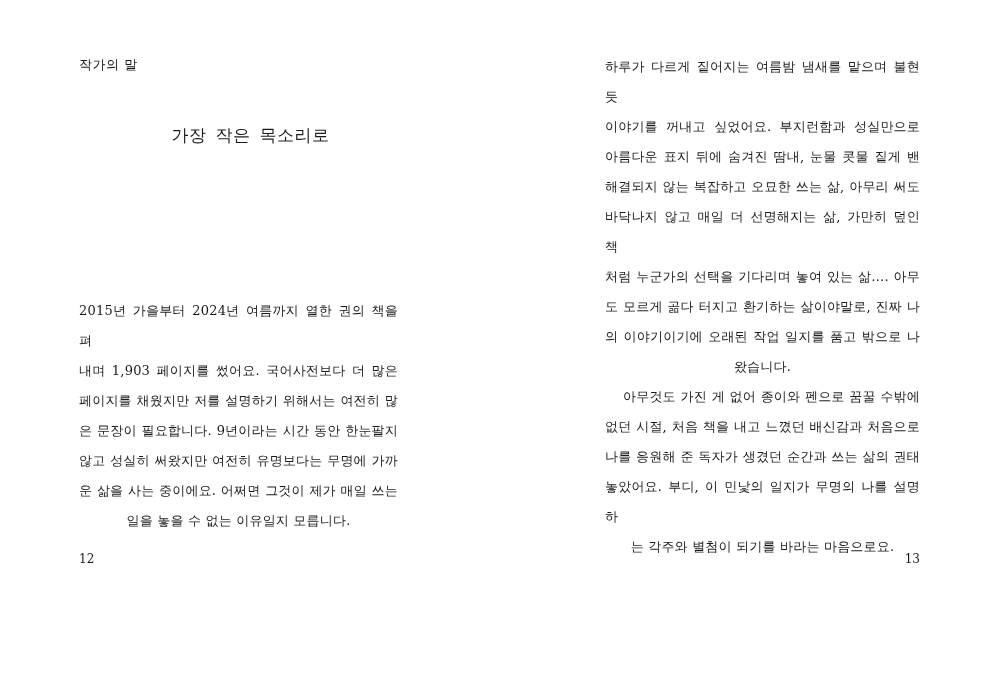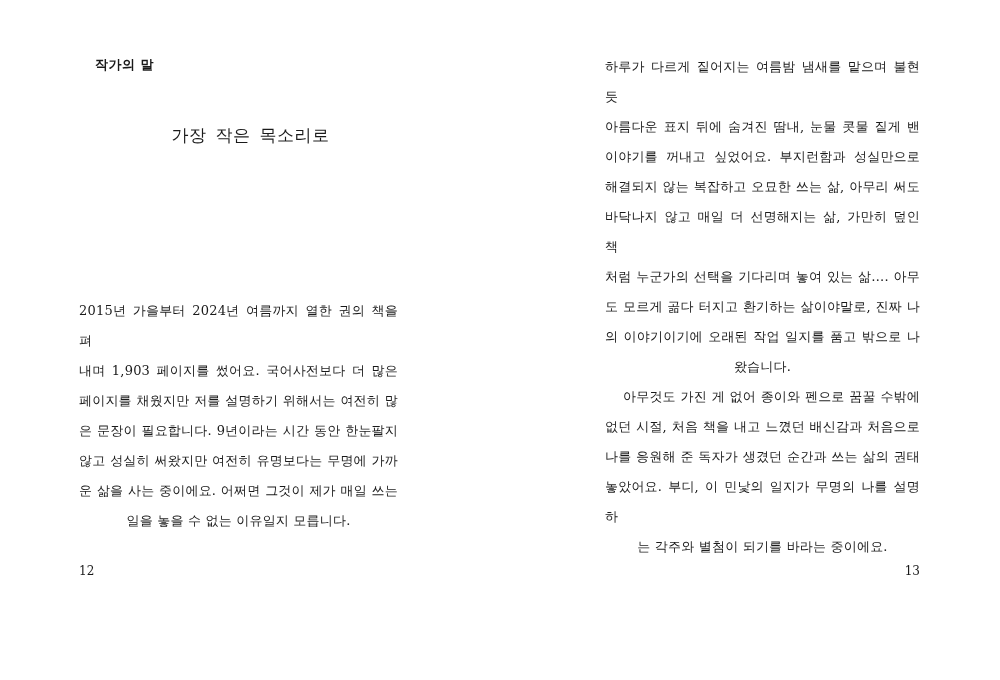--- a/index.html
+++ b/index.html
@@ -10,39 +10,39 @@
     background: var(--bg, #ffffff);
     color: var(--text, #1a1a1a);
     font-family: "DejaVu Serif", "Liberation Serif", serif;
     overflow: hidden;
   }
   .page { position: absolute; top: 0; height: 680px; }
   .page-left  { left: 79px;  width: 319px; }
   .page-right { left: 605px; width: 315px; }
 
   .running-head {
-    position: absolute; top: 57px; left: 16px;
+    position: absolute; top: 57px; left: 0;
     font-family: "DejaVu Sans", "Liberation Sans", sans-serif;
-    font-weight: 700; font-size: 13px; line-height: 15px;
+    font-weight: 400; font-size: 13px; line-height: 15px;
     letter-spacing: 0.5px;
   }
   .title {
     position: absolute; top: 111px; left: 0; width: 100%;
     margin: 12px; text-align: center;
     font-size: 17px; font-weight: 400; line-height: 25px;
     word-spacing: 3px; letter-spacing: 0.5px;
   }
   .body-text { position: absolute; left: 0; width: 100%; font-size: 13px; line-height: 30px; }
   .body-left  { top: 296px; }
   .body-right { top: 52px; }
   .line { text-align: center; letter-spacing: 0.2px; }
   .line.j { text-align: justify; text-align-last: justify; }
   .line.ind { padding-left: 18px; }
 
-  .folio { position: absolute; top: 564px; font-size: 12px; line-height: 15px; }
+  .folio { position: absolute; top: 552px; font-size: 12px; line-height: 15px; }
   .folio-left  { left: 0; }
   .folio-right { right: 0; text-align: right; }
 </style>
 </head>
 <body>
 
 <div class="spread" style="--bg: #ffffff; --text: #1a1a1a;">
 
   <section class="page page-left">
     <div class="running-head">작가의 말</div>
@@ -55,30 +55,30 @@
         <div class="line j">않고 성실히 써왔지만 여전히 유명보다는 무명에 가까</div>
         <div class="line j">운 삶을 사는 중이에요. 어쩌면 그것이 제가 매일 쓰는</div>
         <div class="line">일을 놓을 수 없는 이유일지 모릅니다.</div>
       </div>
     <div class="folio folio-left">12</div>
   </section>
 
   <section class="page page-right">
     <div class="body-text body-right">
         <div class="line j">하루가 다르게 짙어지는 여름밤 냄새를 맡으며 불현듯</div>
+        <div class="line j">이야기를 꺼내고 싶었어요. 부지런함과 성실만으로</div>
         <div class="line j">아름다운 표지 뒤에 숨겨진 땀내, 눈물 콧물 짙게 밴</div>
-        <div class="line j">이야기를 꺼내고 싶었어요. 부지런함과 성실만으로</div>
         <div class="line j">해결되지 않는 복잡하고 오묘한 쓰는 삶, 아무리 써도</div>
         <div class="line j">바닥나지 않고 매일 더 선명해지는 삶, 가만히 덮인 책</div>
         <div class="line j">처럼 누군가의 선택을 기다리며 놓여 있는 삶…. 아무</div>
         <div class="line j">도 모르게 곪다 터지고 환기하는 삶이야말로, 진짜 나</div>
         <div class="line j">의 이야기이기에 오래된 작업 일지를 품고 밖으로 나</div>
         <div class="line">왔습니다.</div>
         <div class="line j ind">아무것도 가진 게 없어 종이와 펜으로 꿈꿀 수밖에</div>
         <div class="line j">없던 시절, 처음 책을 내고 느꼈던 배신감과 처음으로</div>
         <div class="line j">나를 응원해 준 독자가 생겼던 순간과 쓰는 삶의 권태</div>
         <div class="line j">놓았어요. 부디, 이 민낯의 일지가 무명의 나를 설명하</div>
-        <div class="line">는 각주와 별첨이 되기를 바라는 중이에요.</div>
+        <div class="line">는 각주와 별첨이 되기를 바라는 마음으로요.</div>
       </div>
     <div class="folio folio-right">13</div>
   </section>
 
 </div>
 
 </body></html>

